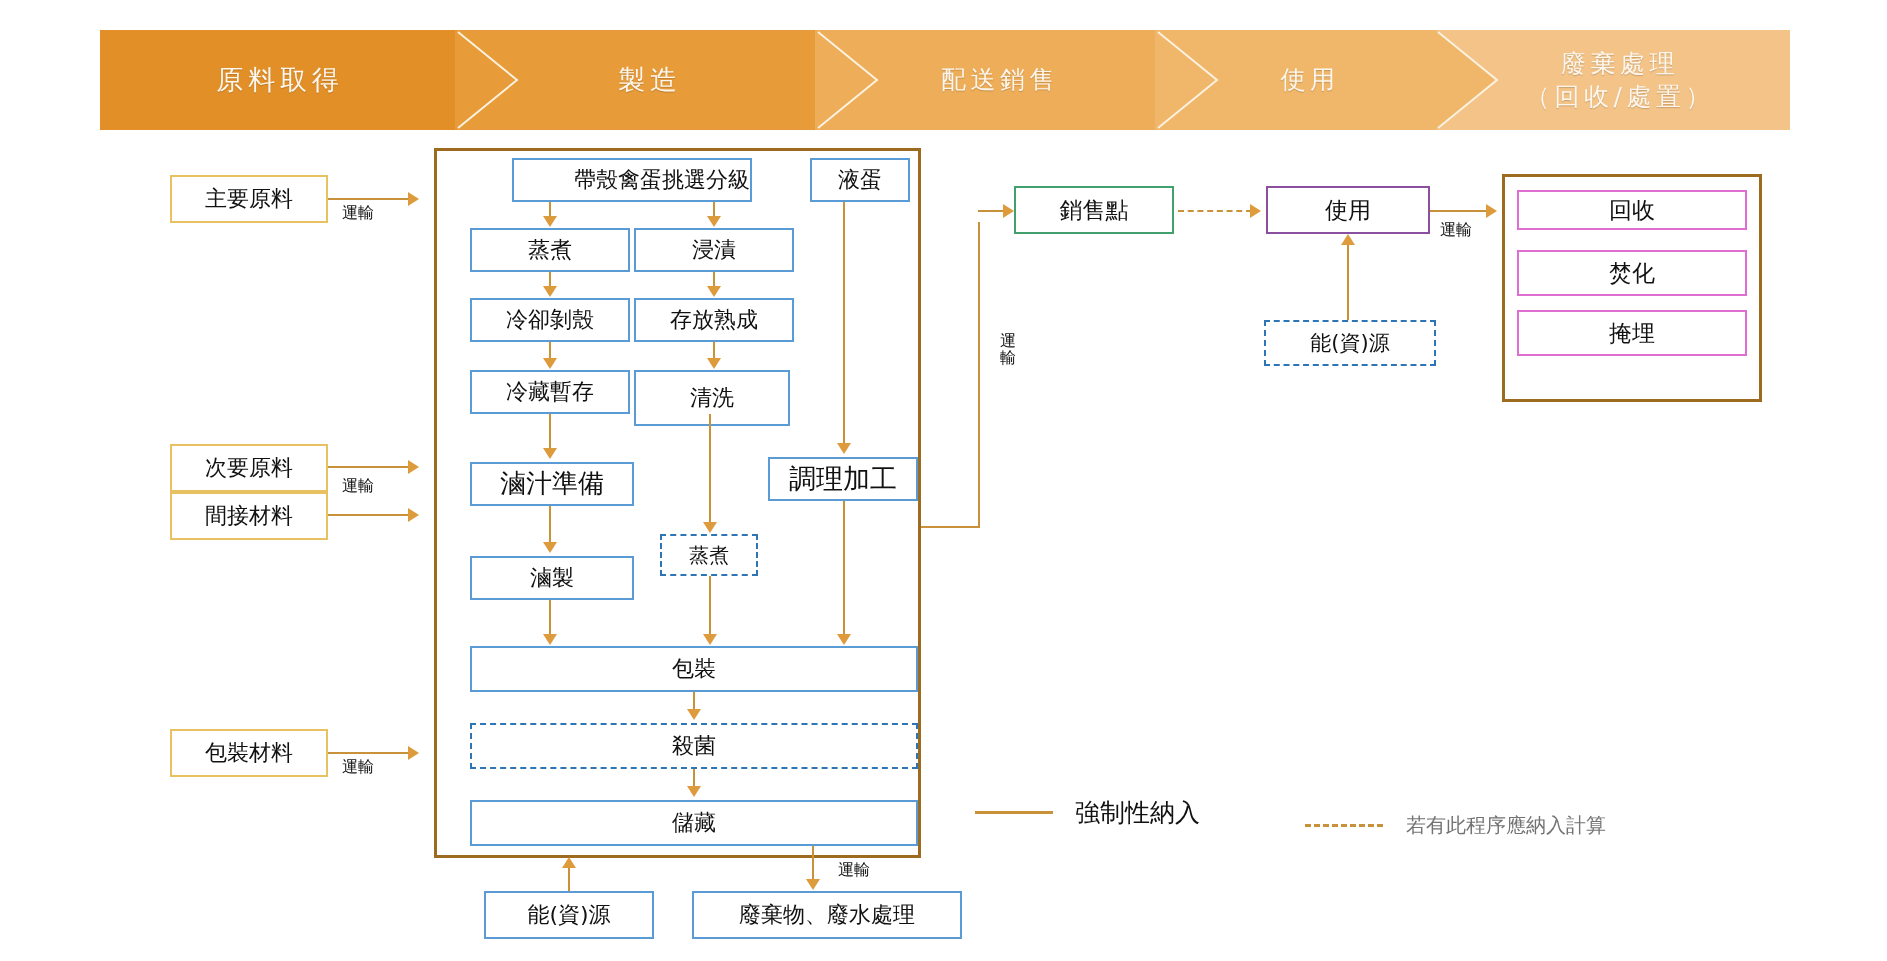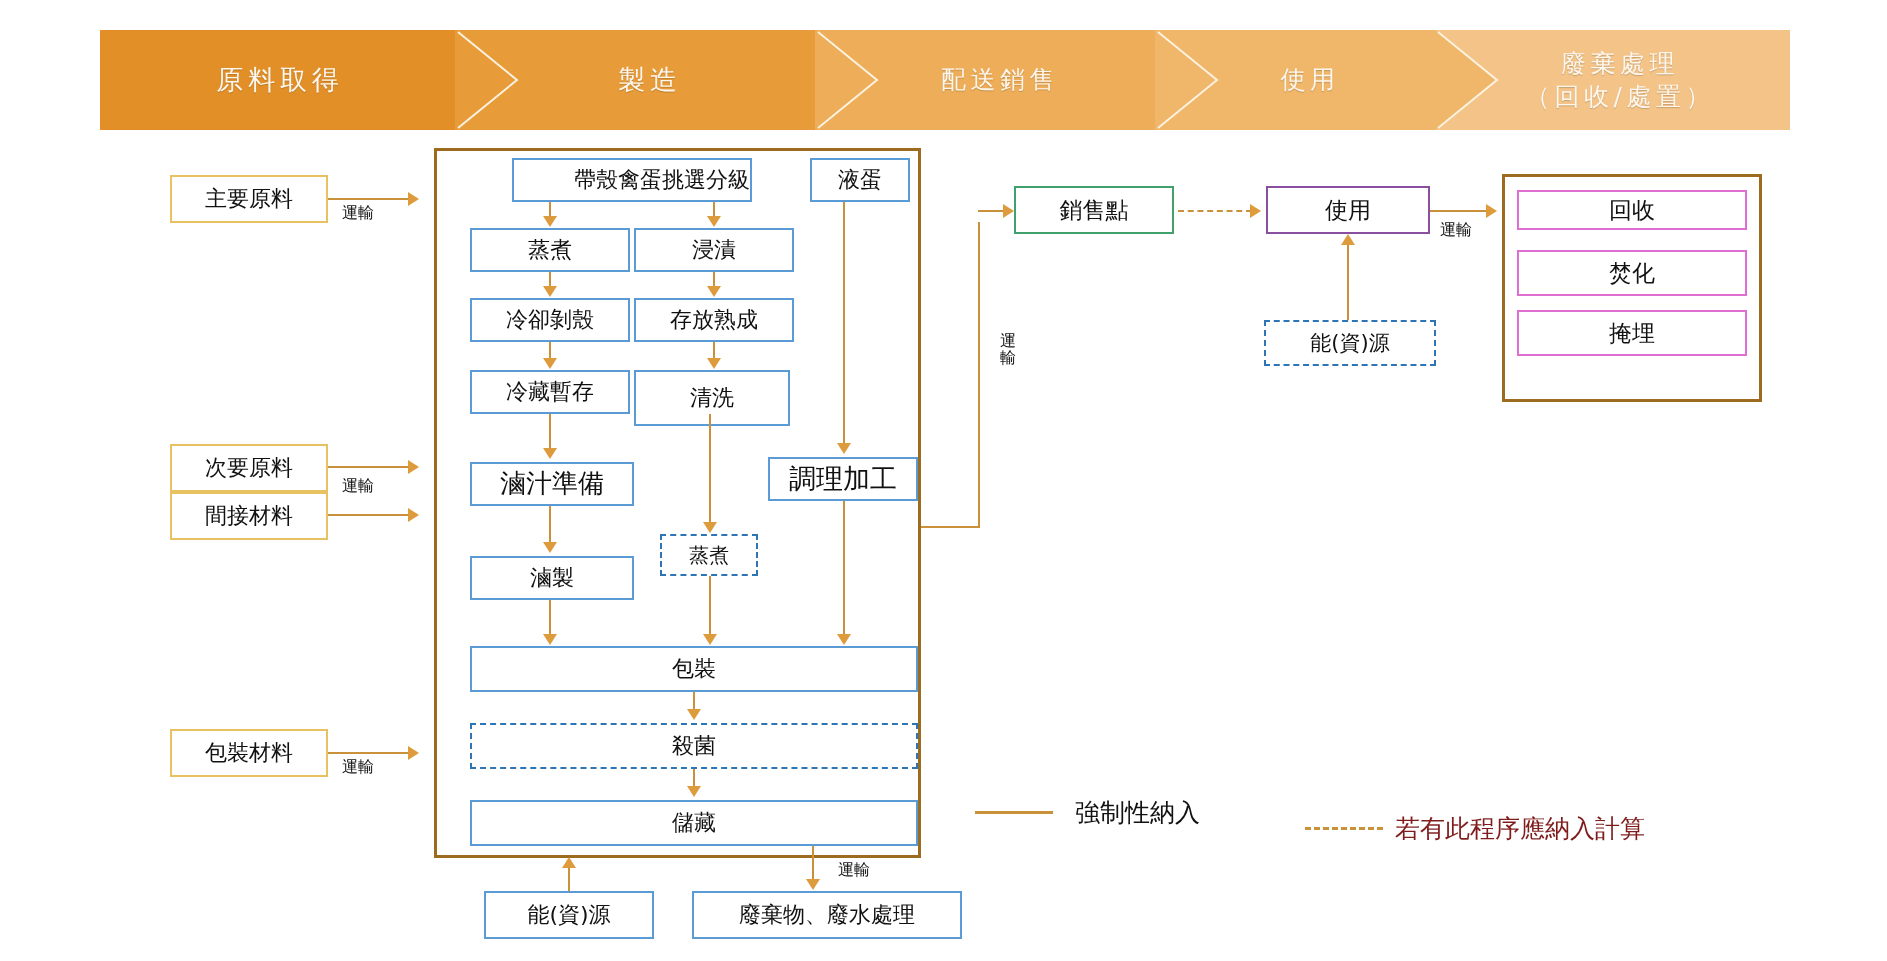--- a/index.html
+++ b/index.html
@@ -257,16 +257,16 @@
   <div class="bx pink" style="left:1517px;top:310px;width:230px;height:46px;font-size:23px;">
     <span>掩埋</span>
   </div>
 
   <div class="legend" style="left:975px;top:796px;">
     <span class="leg-solid"></span>
     <span style="margin-left:22px;font-size:25px;color:#111;">強制性納入</span>
   </div>
   <div class="legend" style="left:1305px;top:812px;">
     <span class="leg-dash"></span>
-    <span style="margin-left:12px;font-size:25px;color:#7f1d1d;">若有此程序應納入計算</span>
+    <span style="margin-left:23px;font-size:20px;color:#737373;">若有此程序應納入計算</span>
   </div>
 
 </div>
 
 </body></html>

